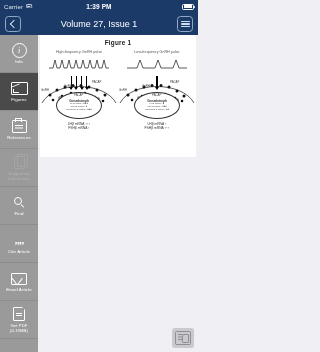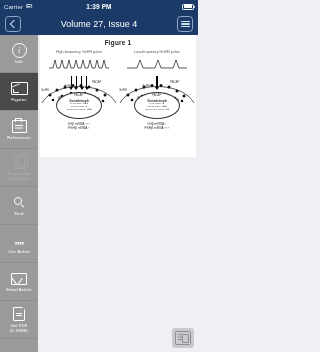--- a/index.html
+++ b/index.html
@@ -160,21 +160,21 @@
       <span class="battery">
           <span></span>
         </span>
     </div>
   </div>
 
   <div class="navbar">
     <div class="nav-btn nav-left">
       <span class="chev-left"></span>
     </div>
-    <div class="nav-title">Volume 27, Issue 4</div>
+    <div class="nav-title">Volume 27, Issue 1</div>
     <div class="nav-btn nav-right">
       <span class="hamburger">
           <b></b>
           <b></b>
           <b></b>
         </span>
     </div>
   </div>
 
   <div class="sidebar">

